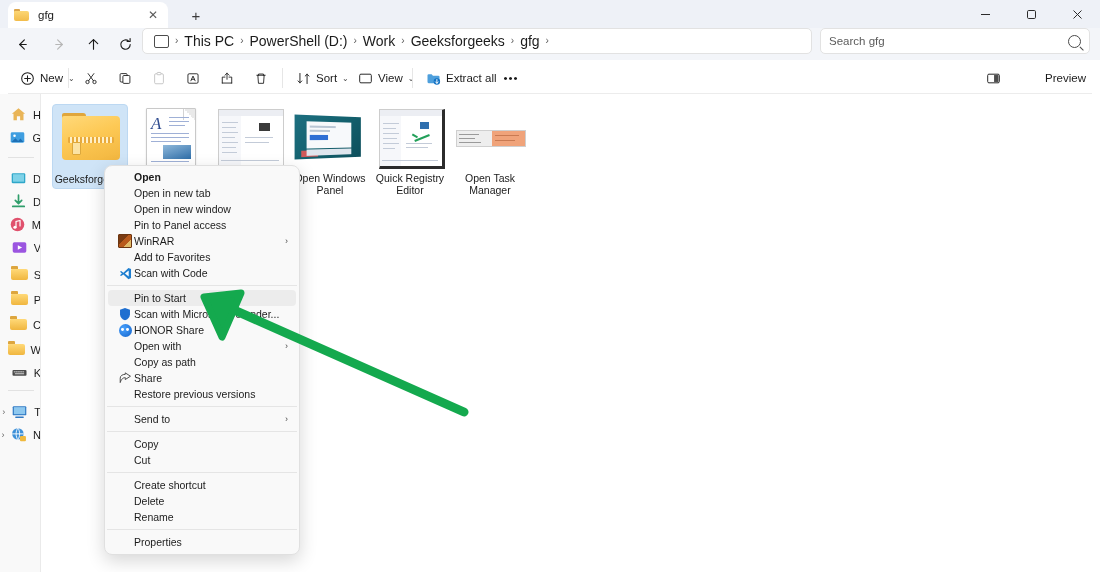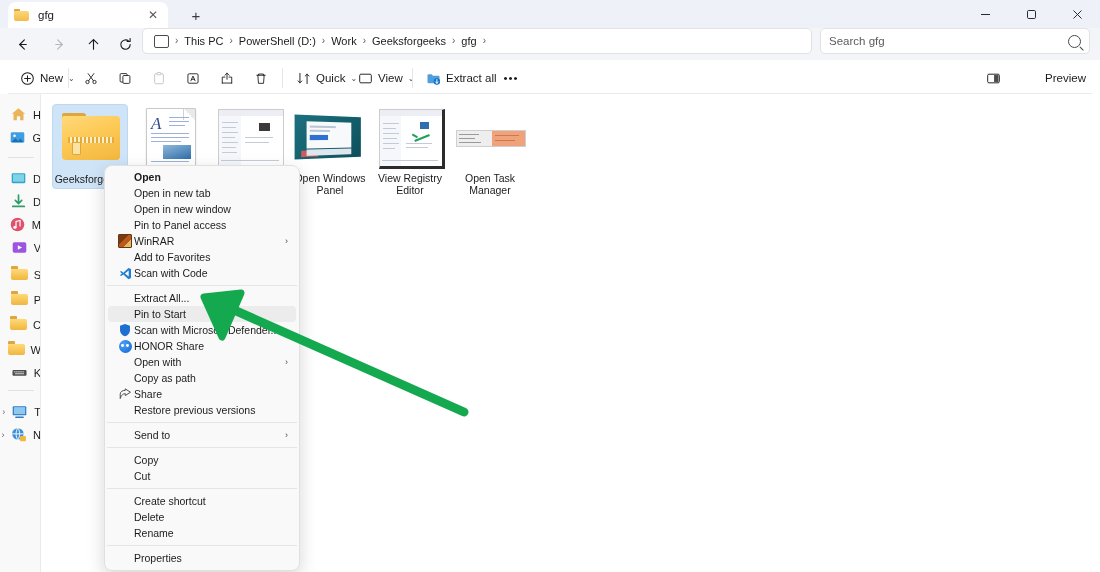--- a/index.html
+++ b/index.html
@@ -44,21 +44,21 @@
   
   .navbar{position:absolute;left:0;top:28px;width:1100px;height:32px;background:#f3f5f9;}
   .navbtn{position:absolute;top:30px;width:30px;height:28px;display:flex;align-items:center;
     justify-content:center;border-radius:4px;color:#2b2b2b;font-size:15px;line-height:1;}
   .navbtn.dis{color:#b3b3b3;}
   .crumbbar{
     position:absolute;left:142px;top:28px;width:670px;height:26px;
     background:#ffffff;border:1px solid #e2e2e2;border-radius:5px;box-sizing:border-box;
     display:flex;align-items:center;padding:0 6px;
   }
-  .crumb{font-size:11px;color:#1b1b1b;padding:2px 5px;border-radius:3px;white-space:nowrap;}
+  .crumb{font-size:14px;color:#1b1b1b;padding:2px 5px;border-radius:3px;white-space:nowrap;}
   .crumb.first{display:flex;align-items:center;}
   .chev{color:#5d5d5d;font-size:10px;padding:0 1px;line-height:1;}
   .monitor{width:13px;height:11px;border:1.4px solid #4c4c4c;border-radius:2px;position:relative;}
   .monitor:after{content:"";position:absolute;left:3px;top:11px;width:5px;height:1.6px;background:#4c4c4c;}
   .searchbox{
     position:absolute;left:820px;top:28px;width:270px;height:26px;
     background:#ffffff;border:1px solid #e2e2e2;border-radius:5px;box-sizing:border-box;
     display:flex;align-items:center;padding:0 8px;
   }
   .searchph{font-size:11.5px;color:#5c5c5c;flex:1;}
@@ -302,21 +302,21 @@
     <svg class="ic" width="15" height="15" viewBox="0 0 16 16">
         <path d="M3.2 4.3h9.6M5.2 4.3V2.9h5.6v1.4M4.4 4.3l.7 9.2h5.8l.7-9.2" fill="none" stroke="#1b1b1b" stroke-width="1" stroke-linecap="round" stroke-linejoin="round"></path>
       </svg>
   </div>
   <div class="vsep" style="left:282px;"></div>
 
   <div class="cmd" style="left:290px;">
     <svg class="ic" width="15" height="15" viewBox="0 0 16 16">
         <path d="M4.2 2.6v10M2.2 10.6l2 2 2-2M11.8 13.4v-10M9.8 5.4l2-2 2 2" fill="none" stroke="#1b1b1b" stroke-width="1" stroke-linecap="round" stroke-linejoin="round"></path>
       </svg>
-    <span class="lbl">Quick</span>
+    <span class="lbl">Sort</span>
     <span class="dd">⌄</span>
   </div>
   <div class="cmd" style="left:352px;">
     <svg class="ic" width="15" height="15" viewBox="0 0 16 16">
         <rect x="1.8" y="3.4" width="12.4" height="9.2" rx="1.3" fill="none" stroke="#1b1b1b" stroke-width="1"></rect>
       </svg>
     <span class="lbl">View</span>
     <span class="dd">⌄</span>
   </div>
   <div class="vsep" style="left:412px;"></div>
@@ -549,21 +549,21 @@
           <div class="rw" style="left:3px;top:33px;width:16px;"></div>
           <div class="rw" style="left:3px;top:38px;width:12px;"></div>
           <div class="blk" style="left:40px;top:12px;width:9px;height:7px;background:#2f6fae;"></div>
           <div class="grn" style="left:34px;top:27px;width:16px;height:1.6px;transform:rotate(-22deg);"></div>
           <div class="grn" style="left:32px;top:25px;width:6px;height:1.6px;transform:rotate(30deg);"></div>
           <div class="rw" style="left:26px;top:33px;width:26px;"></div>
           <div class="rw" style="left:26px;top:37px;width:22px;"></div>
           <div class="rw" style="left:2px;top:50px;width:56px;"></div>
         </div>
       </div>
-      <div class="cap">View Registry Editor</div>
+      <div class="cap">Quick Registry Editor</div>
     </div>
 
     <div class="fitem" style="left:411px;top:10px;">
       <div class="thumb">
         <div class="taskthumb">
           <div class="r" style="left:2px;top:3px;width:20px;"></div>
           <div class="r" style="left:2px;top:7px;width:16px;"></div>
           <div class="r" style="left:2px;top:11px;width:22px;"></div>
           <div class="r" style="left:38px;top:4px;width:24px;background:#c97a52;"></div>
           <div class="r" style="left:38px;top:9px;width:20px;background:#c97a52;"></div>
@@ -608,24 +608,20 @@
         <svg class="i-vscode" viewBox="0 0 16 16">
             <path d="M11.6 1.2L5.4 7.1 2.6 5l-1.4.9 2.4 2.2-2.4 2.2 1.4.9 2.8-2.1 6.2 5.9 3.2-1.4V2.6z" fill="#1f7fd0"></path>
             <path d="M11.9 4.3v7.4L7.3 8z" fill="#ffffff"></path>
           </svg>
       </span>
       <span class="mtx">Scan with Code</span>
     </div>
 
     <div class="msep"></div>
 
-    <div class="mi">
-      <span class="mic"></span>
-      <span class="mtx">Extract All...</span>
-    </div>
     <div class="mi hl">
       <span class="mic"></span>
       <span class="mtx">Pin to Start</span>
     </div>
     <div class="mi">
       <span class="mic">
         <svg class="i-shield" viewBox="0 0 14 16">
             <path d="M7 .9L1.2 3.1v5.1c0 3.6 2.4 6 5.8 7.2 3.4-1.2 5.8-3.6 5.8-7.2V3.1z" fill="#1f6fd0"></path>
           </svg>
       </span>

